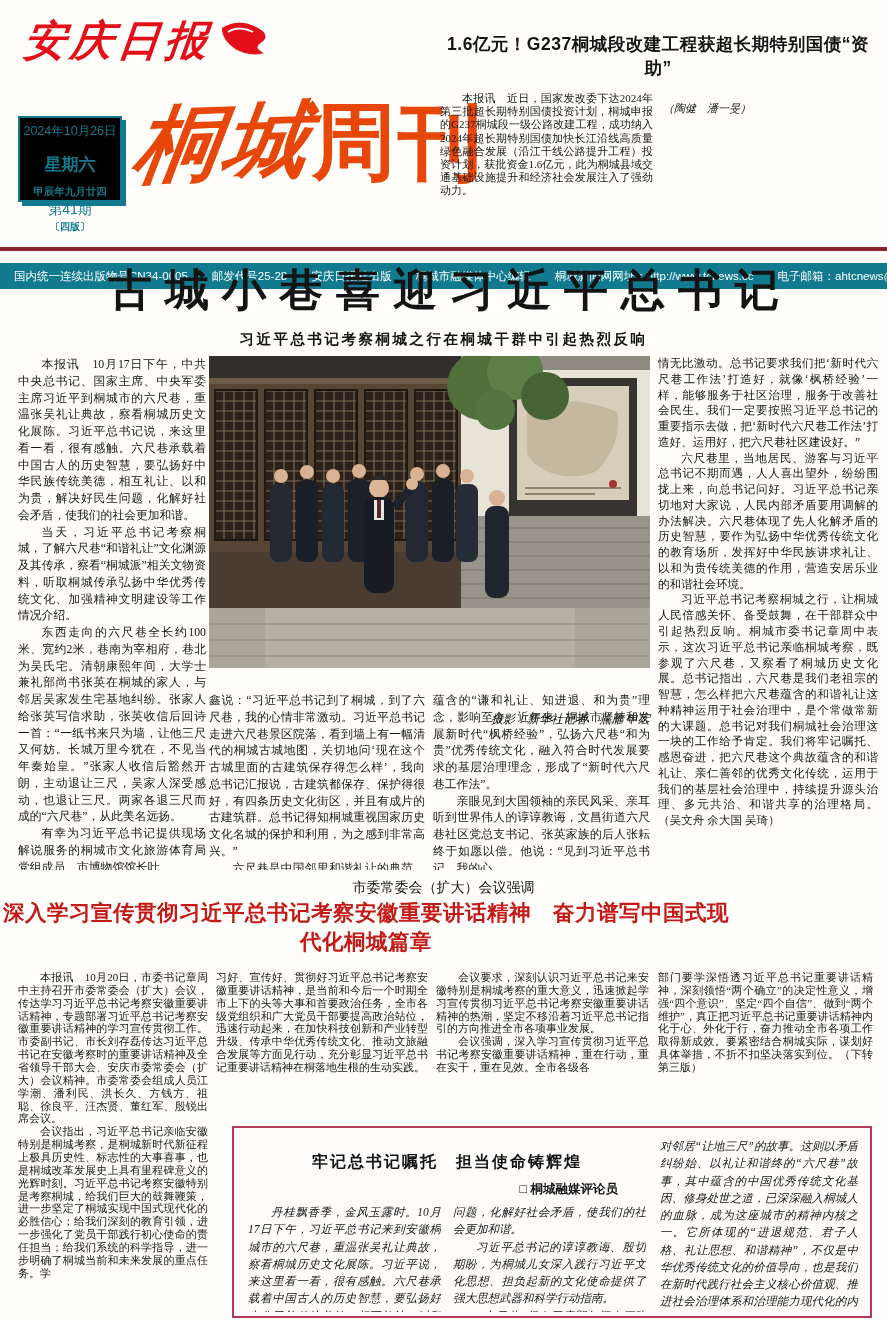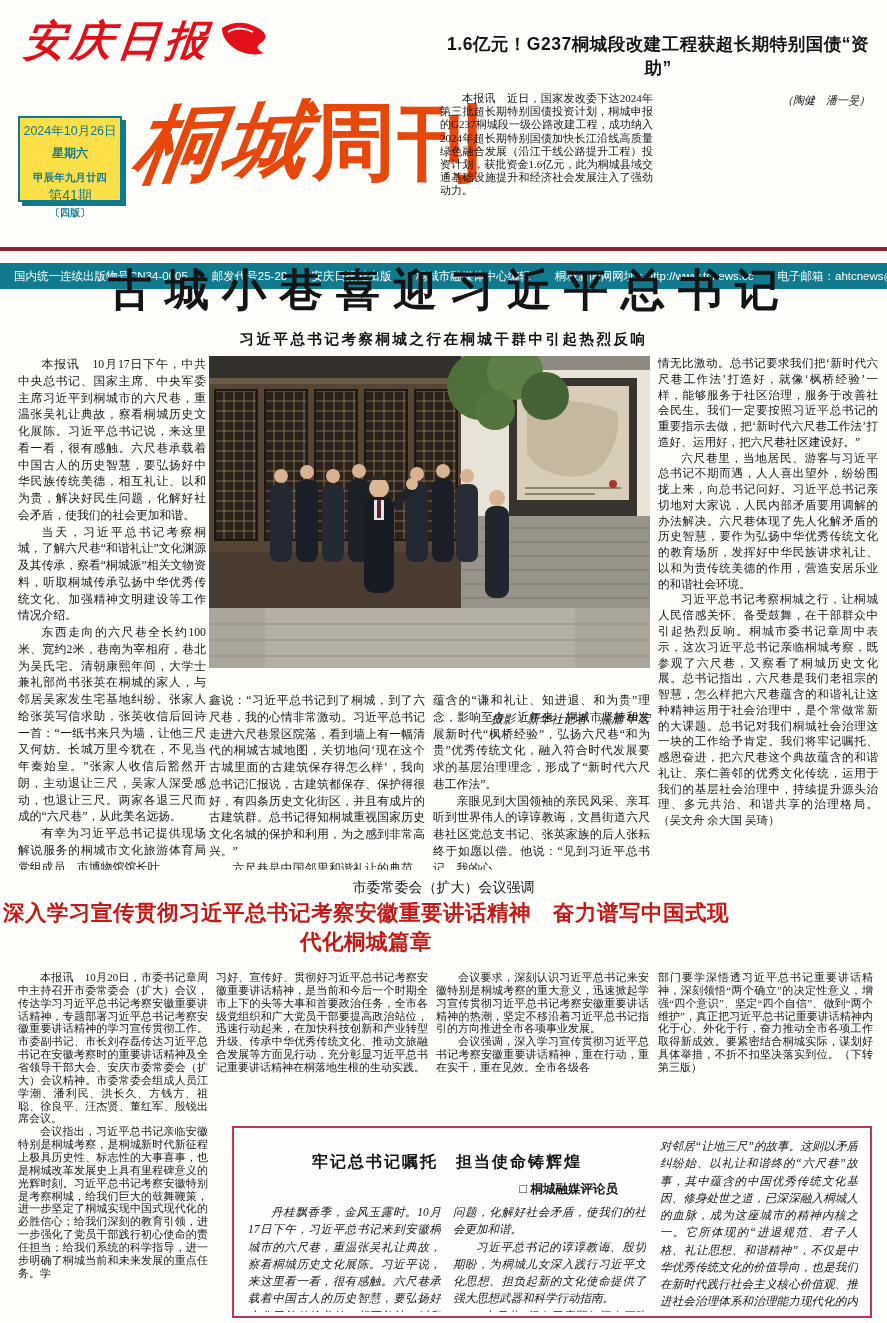--- a/index.html
+++ b/index.html
@@ -13,43 +13,43 @@
 
   
   .paper-logo { left:24px; top:20px; display:flex; align-items:flex-start; gap:6px; }
   .paper-logo .name {
     color:var(--masthead_red,#e3101a); font-size:42px; font-weight:bold; font-style:italic;
     letter-spacing:5px; transform:skewX(-6deg); line-height:1;
   }
   .date-box {
     left:18px; top:116px; width:104px; height:86px;
     border:2px solid var(--teal,#127a8e); box-shadow:4px 4px 0 0 var(--teal,#127a8e);
-    background:#fde047; color:var(--teal,#127a8e); text-align:center; padding-top:5px;
+    background:#000000; color:var(--teal,#127a8e); text-align:center; padding-top:5px;
     font-family:"Liberation Sans","DejaVu Sans",sans-serif;
   }
   .date-box .d1 { font-size:12.5px; }
-  .date-box .d2 { font-size:12px; font-weight:bold; margin-top:5px; }
+  .date-box .d2 { font-size:17px; font-weight:bold; margin-top:13px; }
   .date-box .d3 { font-size:10.5px; font-weight:bold; margin-top:9px; }
   .date-box .d4 { font-size:14px; margin-top:2px; }
   .date-box .d5 { font-size:10px; font-weight:bold; margin-top:1px; }
 
   .weekly-title { left:136px; top:100px; color:var(--weekly_orange,#e8470c); line-height:1; white-space:nowrap; }
   .weekly-title .script { font-size:84px; font-weight:900; font-style:italic; transform:skewX(-10deg) rotate(-2deg); display:inline-block; letter-spacing:4px; }
   .weekly-title .block  { font-size:84px; font-weight:900; font-family:"Liberation Sans","DejaVu Sans",sans-serif; letter-spacing:2px; }
 
   
   .top-story { left:440px; top:32px; width:436px; }
   .top-story h2 { font-size:17.5px; font-weight:bold; text-align:center; letter-spacing:0.5px;
     font-family:"Liberation Sans","DejaVu Sans",sans-serif; margin-bottom:12px; }
   .top-cols { display:flex; gap:10px; }
   .top-cols .tcol { width:213px; height:138px; overflow:hidden; }
   .news { font-size:11px; line-height:1.2; text-align:justify; }
   .news p { text-indent:2em; }
   .cont p:first-child { text-indent:0; }
-  .ts-byline { text-align:right; font-size:11px; font-style:italic; padding-right:6px; margin-top:2px; }
+  .ts-byline { text-align:left; font-size:11px; font-style:italic; padding-right:6px; margin-top:10px; }
 
   
   .info-bar { left:0; top:221px; width:887px; height:26px; background:var(--teal,#127a8e);
     color:#fff; display:flex; align-items:center; gap:24px; padding-left:14px;
     font-family:"Liberation Sans","DejaVu Sans",sans-serif; font-size:11.5px; white-space:nowrap;margin-top:42px; }
   .red-rule { left:0; top:247px; width:887px; height:4px; background:var(--dark_red_line,#8c2130); }
 
   
   .lead-headline { left:0; top:266px; width:887px; text-align:center;
     font-size:44px; font-weight:900; letter-spacing:13px; text-indent:13px; line-height:1.15; }

